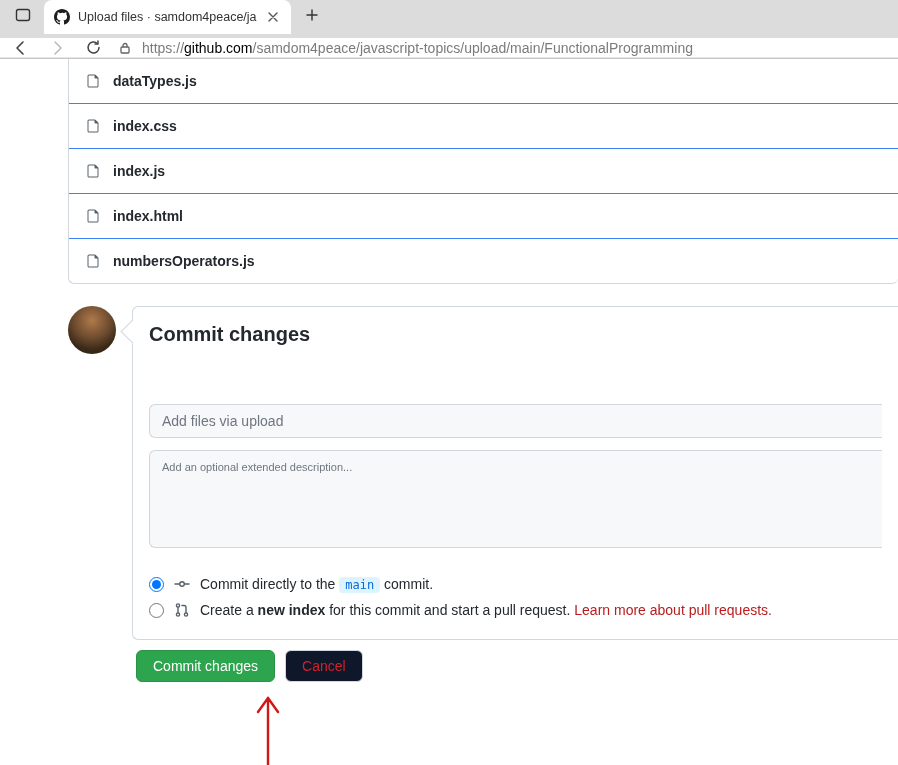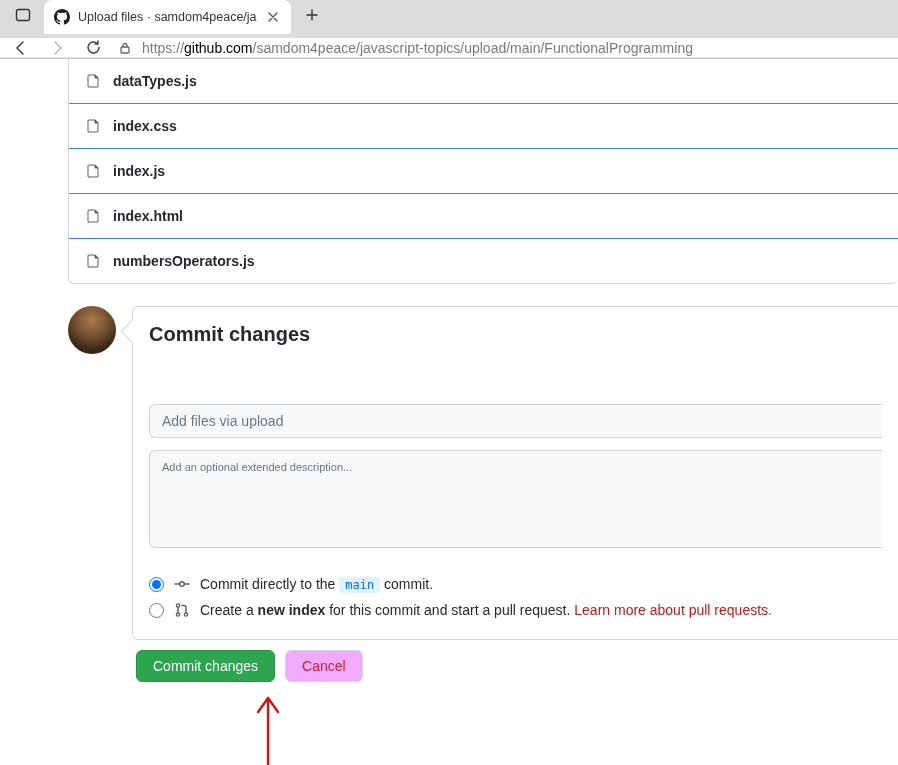--- a/index.html
+++ b/index.html
@@ -184,21 +184,21 @@
       font-weight: 500;
       cursor: pointer;
       border: 1px solid;
     }
     .btn-primary {
       background: #2da44e;
       border-color: #2a9147;
       color: #fff;
     }
     .btn-danger-outline {
-      background: #f0abfc;
+      background: #0f172a;
       border-color: #d0d7de;
       color: #cf222e;
     }
     .arrow-annotation {
       position: relative;
       margin-left: 180px;
       margin-top: 6px;
     }
     svg { display: block; }
   </style>

